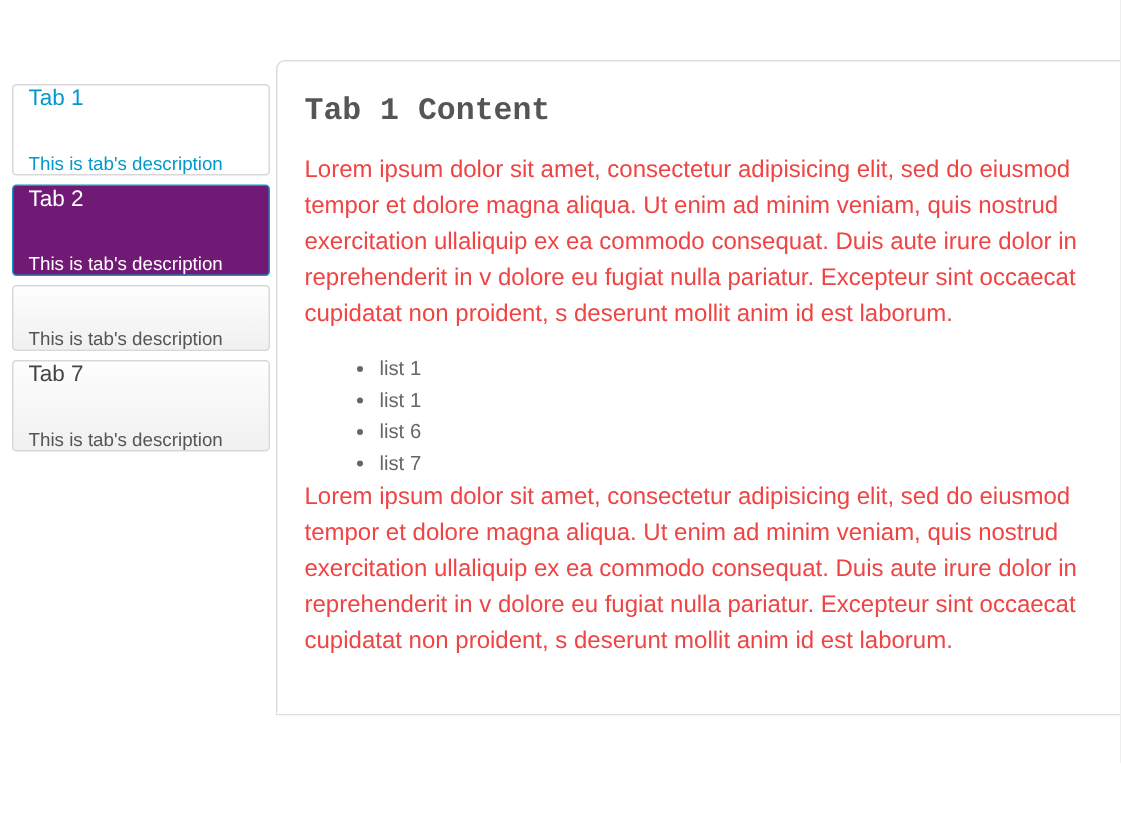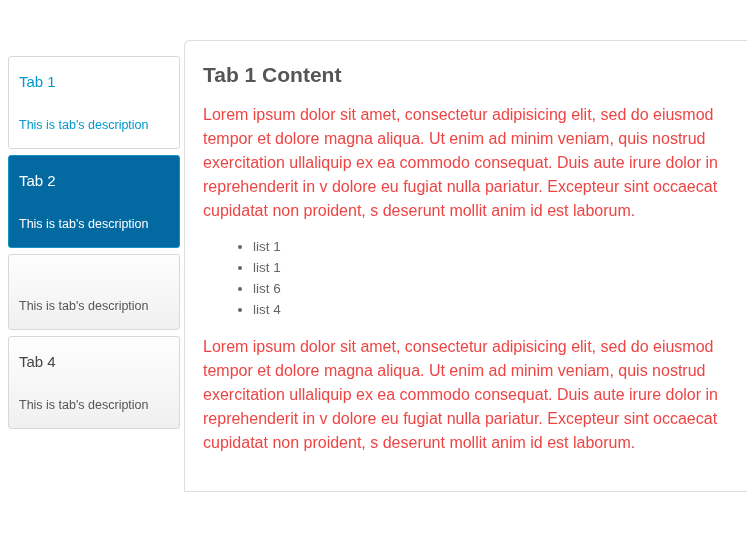--- a/index.html
+++ b/index.html
@@ -18,32 +18,32 @@
   }
   .sidebar {
     width: 180px;
     flex-shrink: 0;
     padding-top: 16px;
     padding-left: 8px;
   }
   .tab-item {
     border: 1px solid #d8d8d8;
     border-radius: 3px;
-    padding: 16px 10px;
+    padding: 0 10px;
     margin-bottom: 6px;
     background: linear-gradient(#fefefe, #f0f0f0);
     cursor: pointer;
   }
   .tab-item.hovered {
     background: #fff;
   }
   .tab-item.hovered .tab-title { color: #0099cc; }
   .tab-item.hovered .tab-desc { color: #0099cc; }
   .tab-item.active {
-    background: #0369a1;
+    background: #701a75;
     border-color: #1493c4;
   }
   .tab-title {
     font-size: 15px;
     font-weight: 400;
     color: #444;
     margin-bottom: 2px;
   }
   .tab-desc {
     font-size: 12.5px;
@@ -63,31 +63,31 @@
     padding: 22px 18px;
     margin-left: 4px;
     min-height: 420px;
     overflow: hidden;
   }
   .content h2 {
     font-size: 21px;
     font-weight: 700;
     color: #555;
     margin-bottom: 16px;
+    font-family: Liberation Mono, monospace;
   }
   .content p {
     font-size: 16px;
     line-height: 1.5;
     color: #ef4444;
     margin-bottom: 14px;
   }
   .content ul {
     list-style: disc;
     padding-left: 50px;
-    margin-bottom: 14px;
   }
   .content li {
     font-size: 13.5px;
     color: #666;
     line-height: 1.55;
   }
 </style>
 </head>
 <body>
 
@@ -98,29 +98,29 @@
       <div class="tab-desc">This is tab's description</div>
     </div>
     <div class="tab-item active">
       <div class="tab-title">Tab 2</div>
       <div class="tab-desc">This is tab's description</div>
     </div>
     <div class="tab-item">
       <div class="tab-desc">This is tab's description</div>
     </div>
     <div class="tab-item">
-      <div class="tab-title">Tab 4</div>
+      <div class="tab-title">Tab 7</div>
       <div class="tab-desc">This is tab's description</div>
     </div>
   </div>
 
   <div class="content">
     <h2>Tab 1 Content</h2>
     <p>Lorem ipsum dolor sit amet, consectetur adipisicing elit, sed do eiusmod tempor et dolore magna aliqua. Ut enim ad minim veniam, quis nostrud exercitation ullaliquip ex ea commodo consequat. Duis aute irure dolor in reprehenderit in v dolore eu fugiat nulla pariatur. Excepteur sint occaecat cupidatat non proident, s deserunt mollit anim id est laborum.</p>
     <ul>
       <li>list 1</li>
       <li>list 1</li>
       <li>list 6</li>
-      <li>list 4</li>
+      <li>list 7</li>
     </ul>
     <p>Lorem ipsum dolor sit amet, consectetur adipisicing elit, sed do eiusmod tempor et dolore magna aliqua. Ut enim ad minim veniam, quis nostrud exercitation ullaliquip ex ea commodo consequat. Duis aute irure dolor in reprehenderit in v dolore eu fugiat nulla pariatur. Excepteur sint occaecat cupidatat non proident, s deserunt mollit anim id est laborum.</p>
   </div>
 </div>
 
 </body></html>

